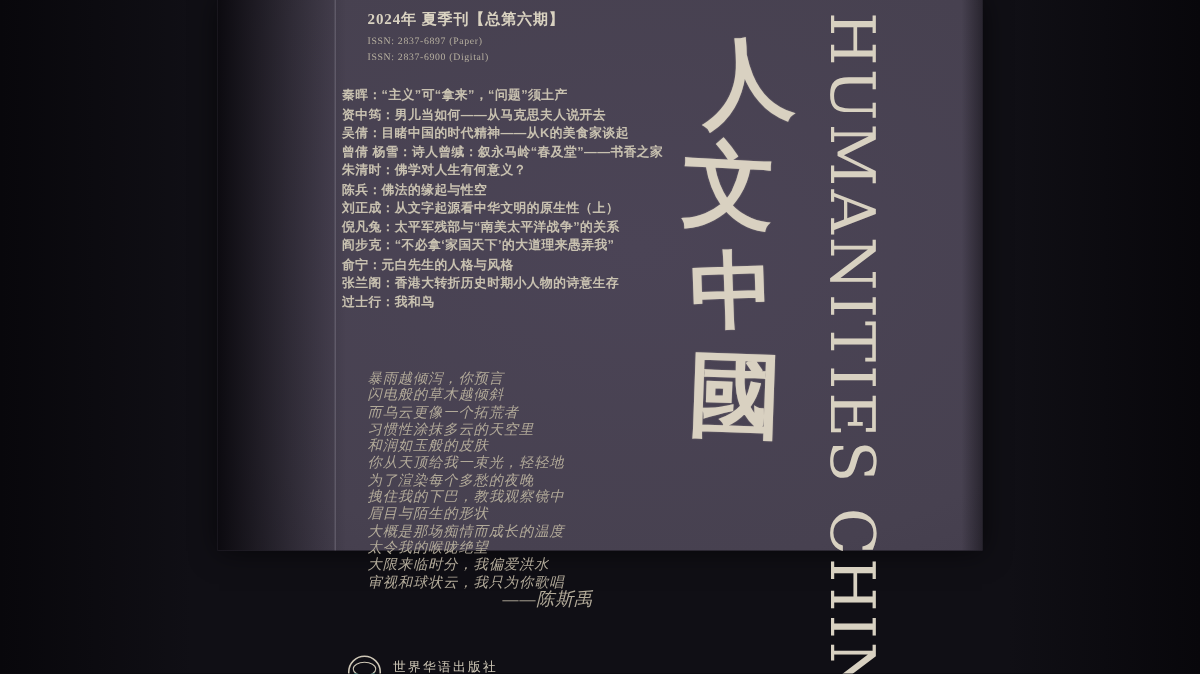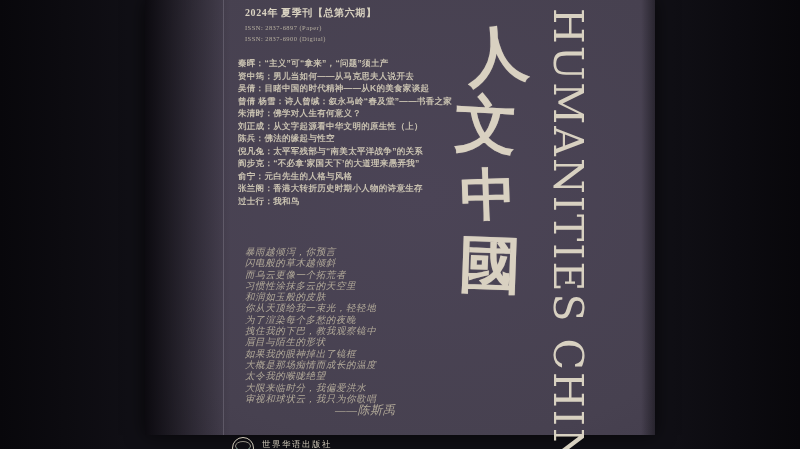--- a/index.html
+++ b/index.html
@@ -4,41 +4,41 @@
 <style>
   html,body{margin:0;padding:0;}
   body{
     width:800px;height:449px;position:relative;overflow:hidden;
     background:#0b0a0e;
     font-family:"Liberation Serif", serif;
   }
   .bars{position:absolute;inset:0;
     background:linear-gradient(90deg,#08070b 0%,#100f15 16%,#100f15 84%,#08070b 100%);}
   .cover{
-    position:absolute;left:145px;top:0;width:510px;height:435px;
+    position:absolute;left:145px;top:0;width:510px;height:367px;
     background:radial-gradient(120% 105% at 55% 45%, #4b4456 0%, #474150 55%, #3d3746 100%);
     box-shadow:0 0 18px rgba(0,0,0,.6);
   }
   .spine-shadow{position:absolute;left:0;top:0;width:86px;height:100%;
     background:linear-gradient(90deg, rgba(4,3,7,.88) 0%, rgba(4,3,7,.38) 55%, rgba(4,3,7,0) 100%);}
   .edge-shadow-right{position:absolute;right:0;top:0;width:14px;height:100%;
     background:linear-gradient(270deg, rgba(4,3,7,.45), rgba(4,3,7,0));}
   .margin-rule{position:absolute;left:78px;top:0;width:1px;height:100%;
     background:rgba(195,190,205,.22);}
 
   .issue-title{position:absolute;left:100px;top:6px;font-size:10px;font-weight:bold;
     color:#d9d2c1;letter-spacing:.6px;white-space:nowrap;}
   .issn{position:absolute;left:100px;font-size:6.5px;color:#b7b0a0;
     letter-spacing:.45px;white-space:nowrap;}
   .issn.paper{top:24px;}
   .issn.digital{top:35px;}
 
   .articles{position:absolute;left:83px;top:57px;}
   .article-line{font-size:8.5px;font-weight:bold;color:#c8c1b0;line-height:12.5px;
-    white-space:nowrap;letter-spacing:.3px;font-family:"Liberation Sans", sans-serif;margin-left:10px;}
+    white-space:nowrap;letter-spacing:.3px;font-family:"Liberation Sans", sans-serif;}
 
   .poem{position:absolute;left:100px;top:247px;}
   .poem-line{font-size:9.5px;color:#b2aa99;line-height:11.3px;white-space:nowrap;
     letter-spacing:.6px;font-style:italic;font-family:Liberation Mono, monospace;}
   .poem-attribution{font-size:12px;color:#b2aa99;line-height:11.3px;
     padding-left:90px;font-style:italic;letter-spacing:.6px;}
 
   .cn-title{position:absolute;left:291px;top:20px;width:104px;text-align:center;
     color:#d9d1c1;}
   .cn-char{display:block;font-size:62px;line-height:70px;font-weight:bold;
@@ -72,40 +72,39 @@
   <div class="issue-title">2024年 夏季刊【总第六期】</div>
   <div class="issn paper">ISSN: 2837-6897 (Paper)</div>
   <div class="issn digital">ISSN: 2837-6900 (Digital)</div>
 
   <div class="articles">
     <div class="article-line">秦晖：“主义”可“拿来”，“问题”须土产</div>
     <div class="article-line">资中筠：男儿当如何——从马克思夫人说开去</div>
     <div class="article-line">吴倩：目睹中国的时代精神——从K的美食家谈起</div>
     <div class="article-line">曾倩 杨雪：诗人曾缄：叙永马岭“春及堂”——书香之家</div>
     <div class="article-line">朱清时：佛学对人生有何意义？</div>
+    <div class="article-line">陈兵：佛法的缘起与性空</div>
     <div class="article-line">刘正成：从文字起源看中华文明的原生性（上）</div>
-    <div class="article-line">陈兵：佛法的缘起与性空</div>
     <div class="article-line">倪凡兔：太平军残部与“南美太平洋战争”的关系</div>
     <div class="article-line">阎步克：“不必拿‘家国天下’的大道理来愚弄我”</div>
     <div class="article-line">俞宁：元白先生的人格与风格</div>
     <div class="article-line">张兰阁：香港大转折历史时期小人物的诗意生存</div>
     <div class="article-line">过士行：我和鸟</div>
   </div>
 
   <div class="poem">
     <div class="poem-line">暴雨越倾泻，你预言</div>
     <div class="poem-line">闪电般的草木越倾斜</div>
     <div class="poem-line">而乌云更像一个拓荒者</div>
     <div class="poem-line">习惯性涂抹多云的天空里</div>
     <div class="poem-line">和润如玉般的皮肤</div>
     <div class="poem-line">你从天顶给我一束光，轻轻地</div>
     <div class="poem-line">为了渲染每个多愁的夜晚</div>
     <div class="poem-line">拽住我的下巴，教我观察镜中</div>
     <div class="poem-line">眉目与陌生的形状</div>
-    <div class="poem-line">如果我的眼神掉出了镜框</div>
     <div class="poem-line">大概是那场痴情而成长的温度</div>
     <div class="poem-line">太令我的喉咙绝望</div>
     <div class="poem-line">大限来临时分，我偏爱洪水</div>
     <div class="poem-line">审视和球状云，我只为你歌唱</div>
     <div class="poem-attribution">——陈斯禹</div>
   </div>
 
   <div class="cn-title">
     <span class="cn-char">人</span>
     <span class="cn-char">文</span>

